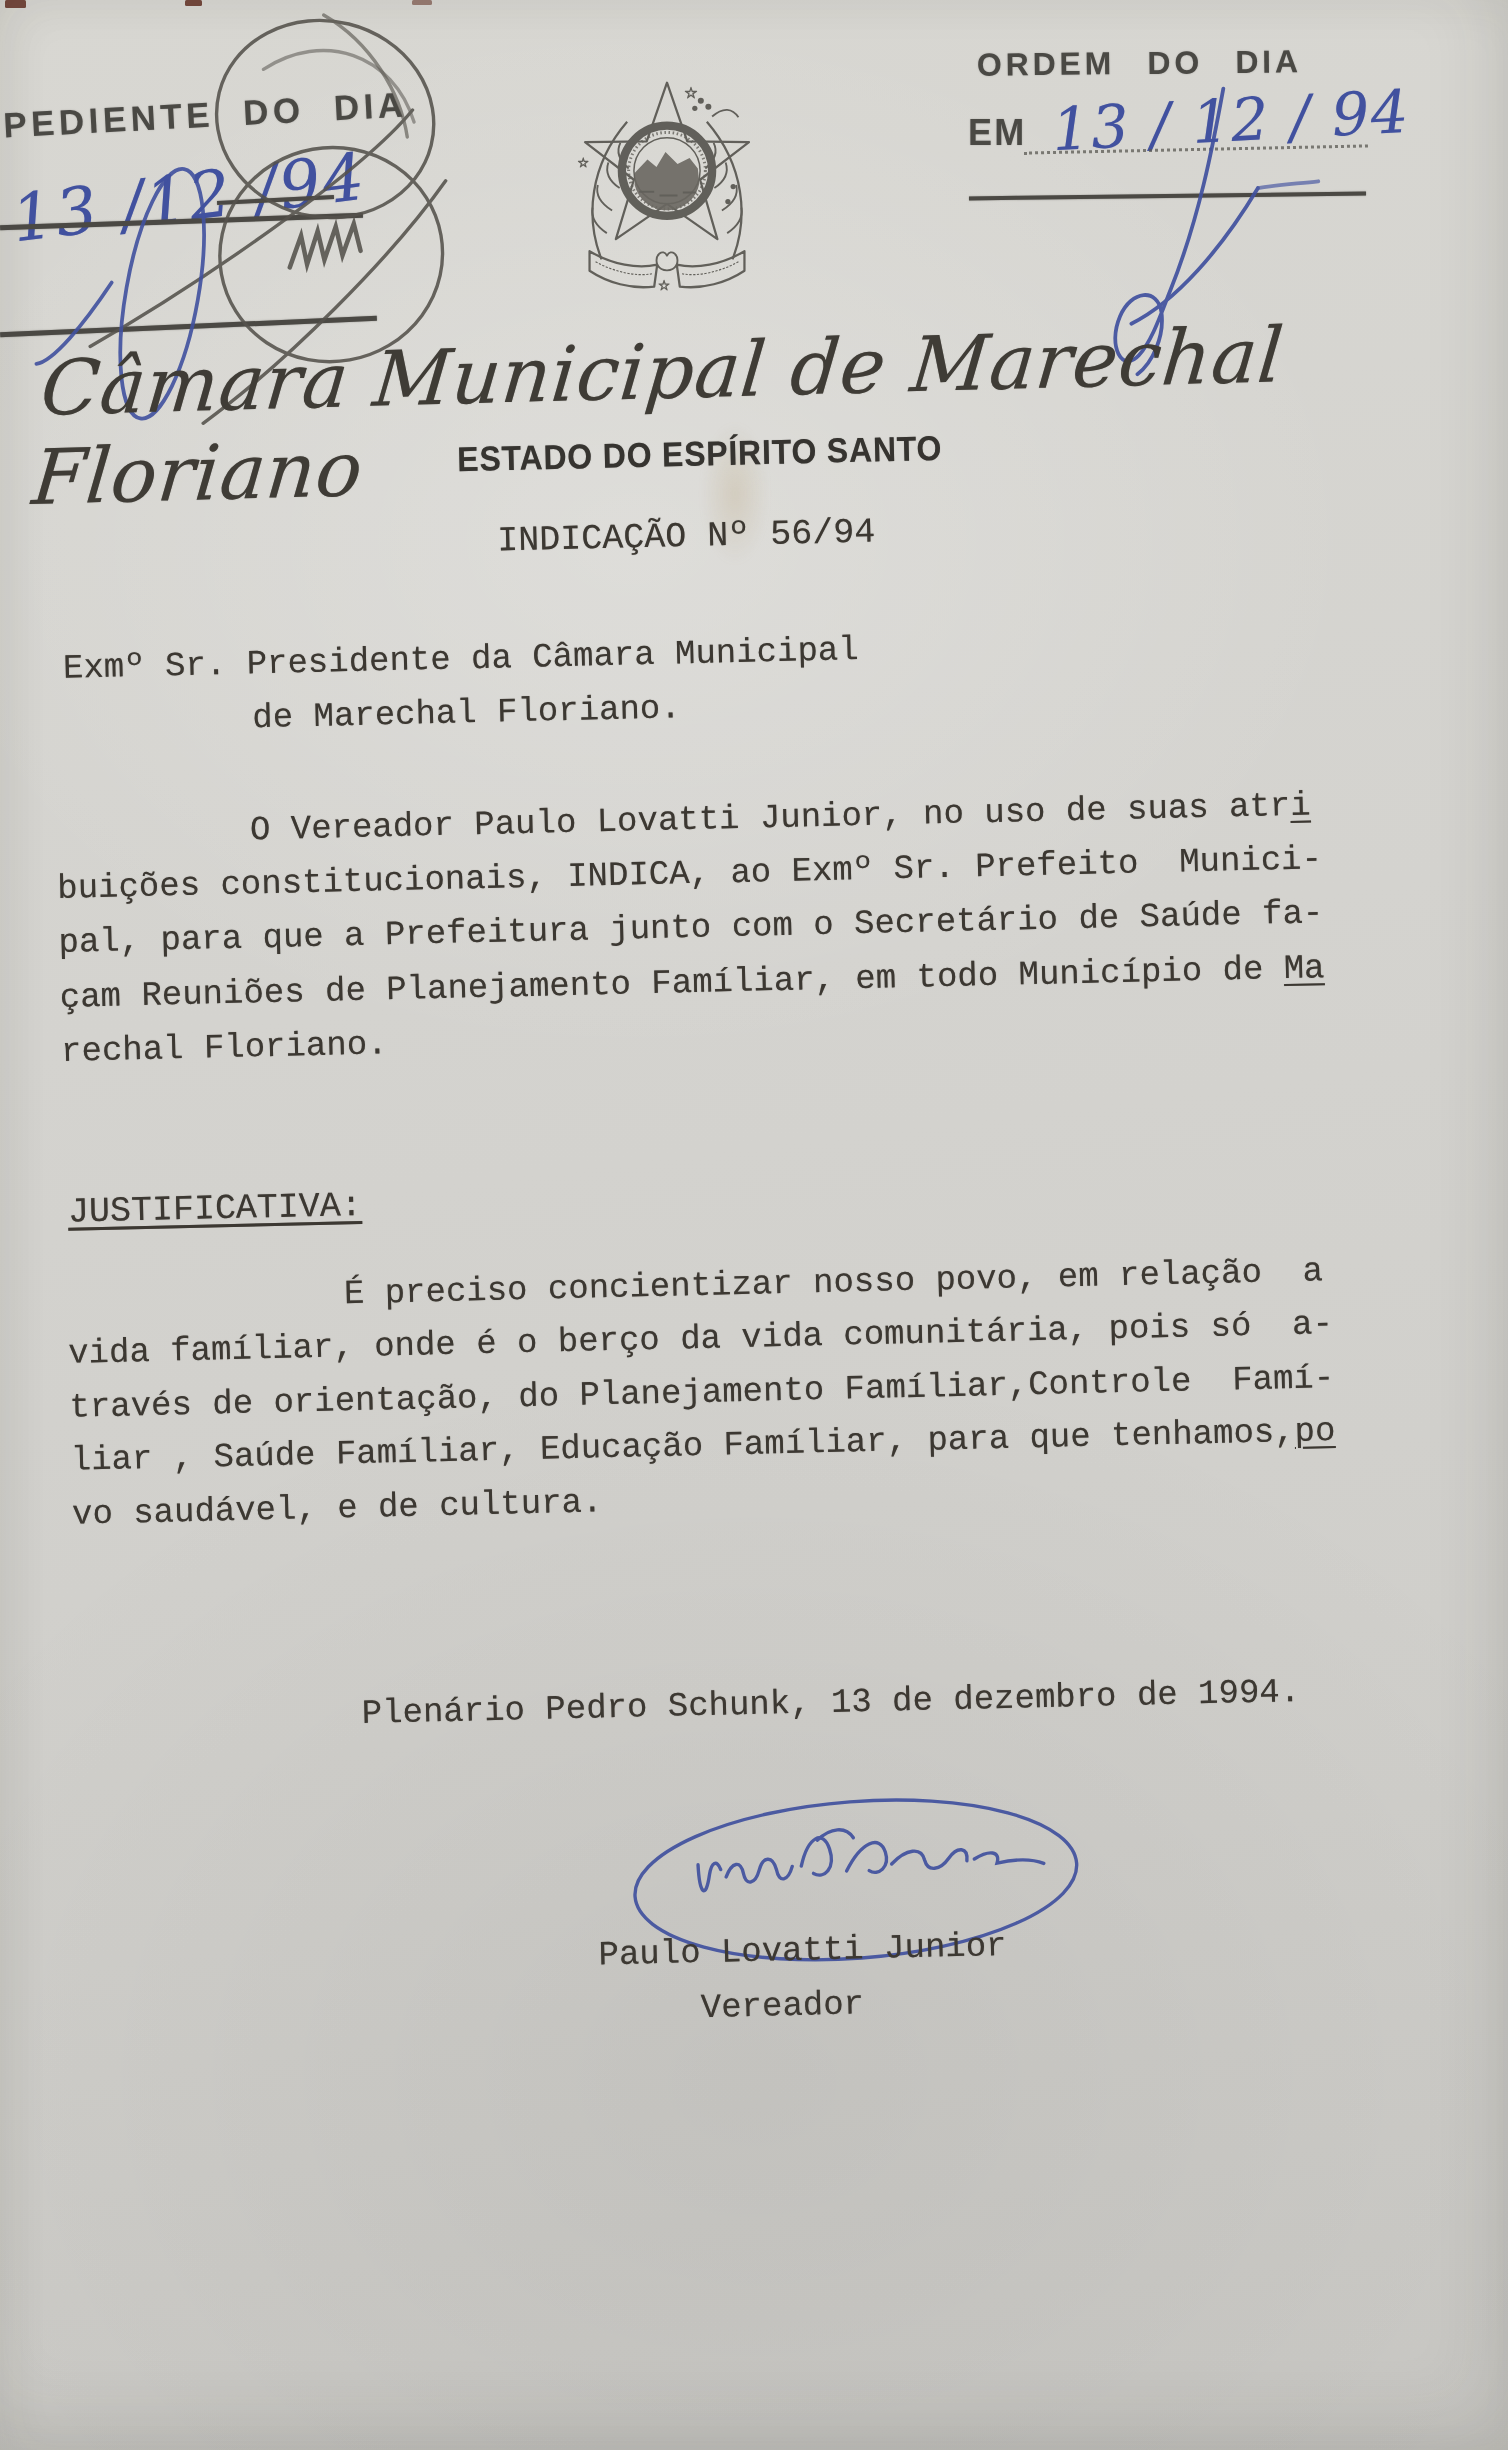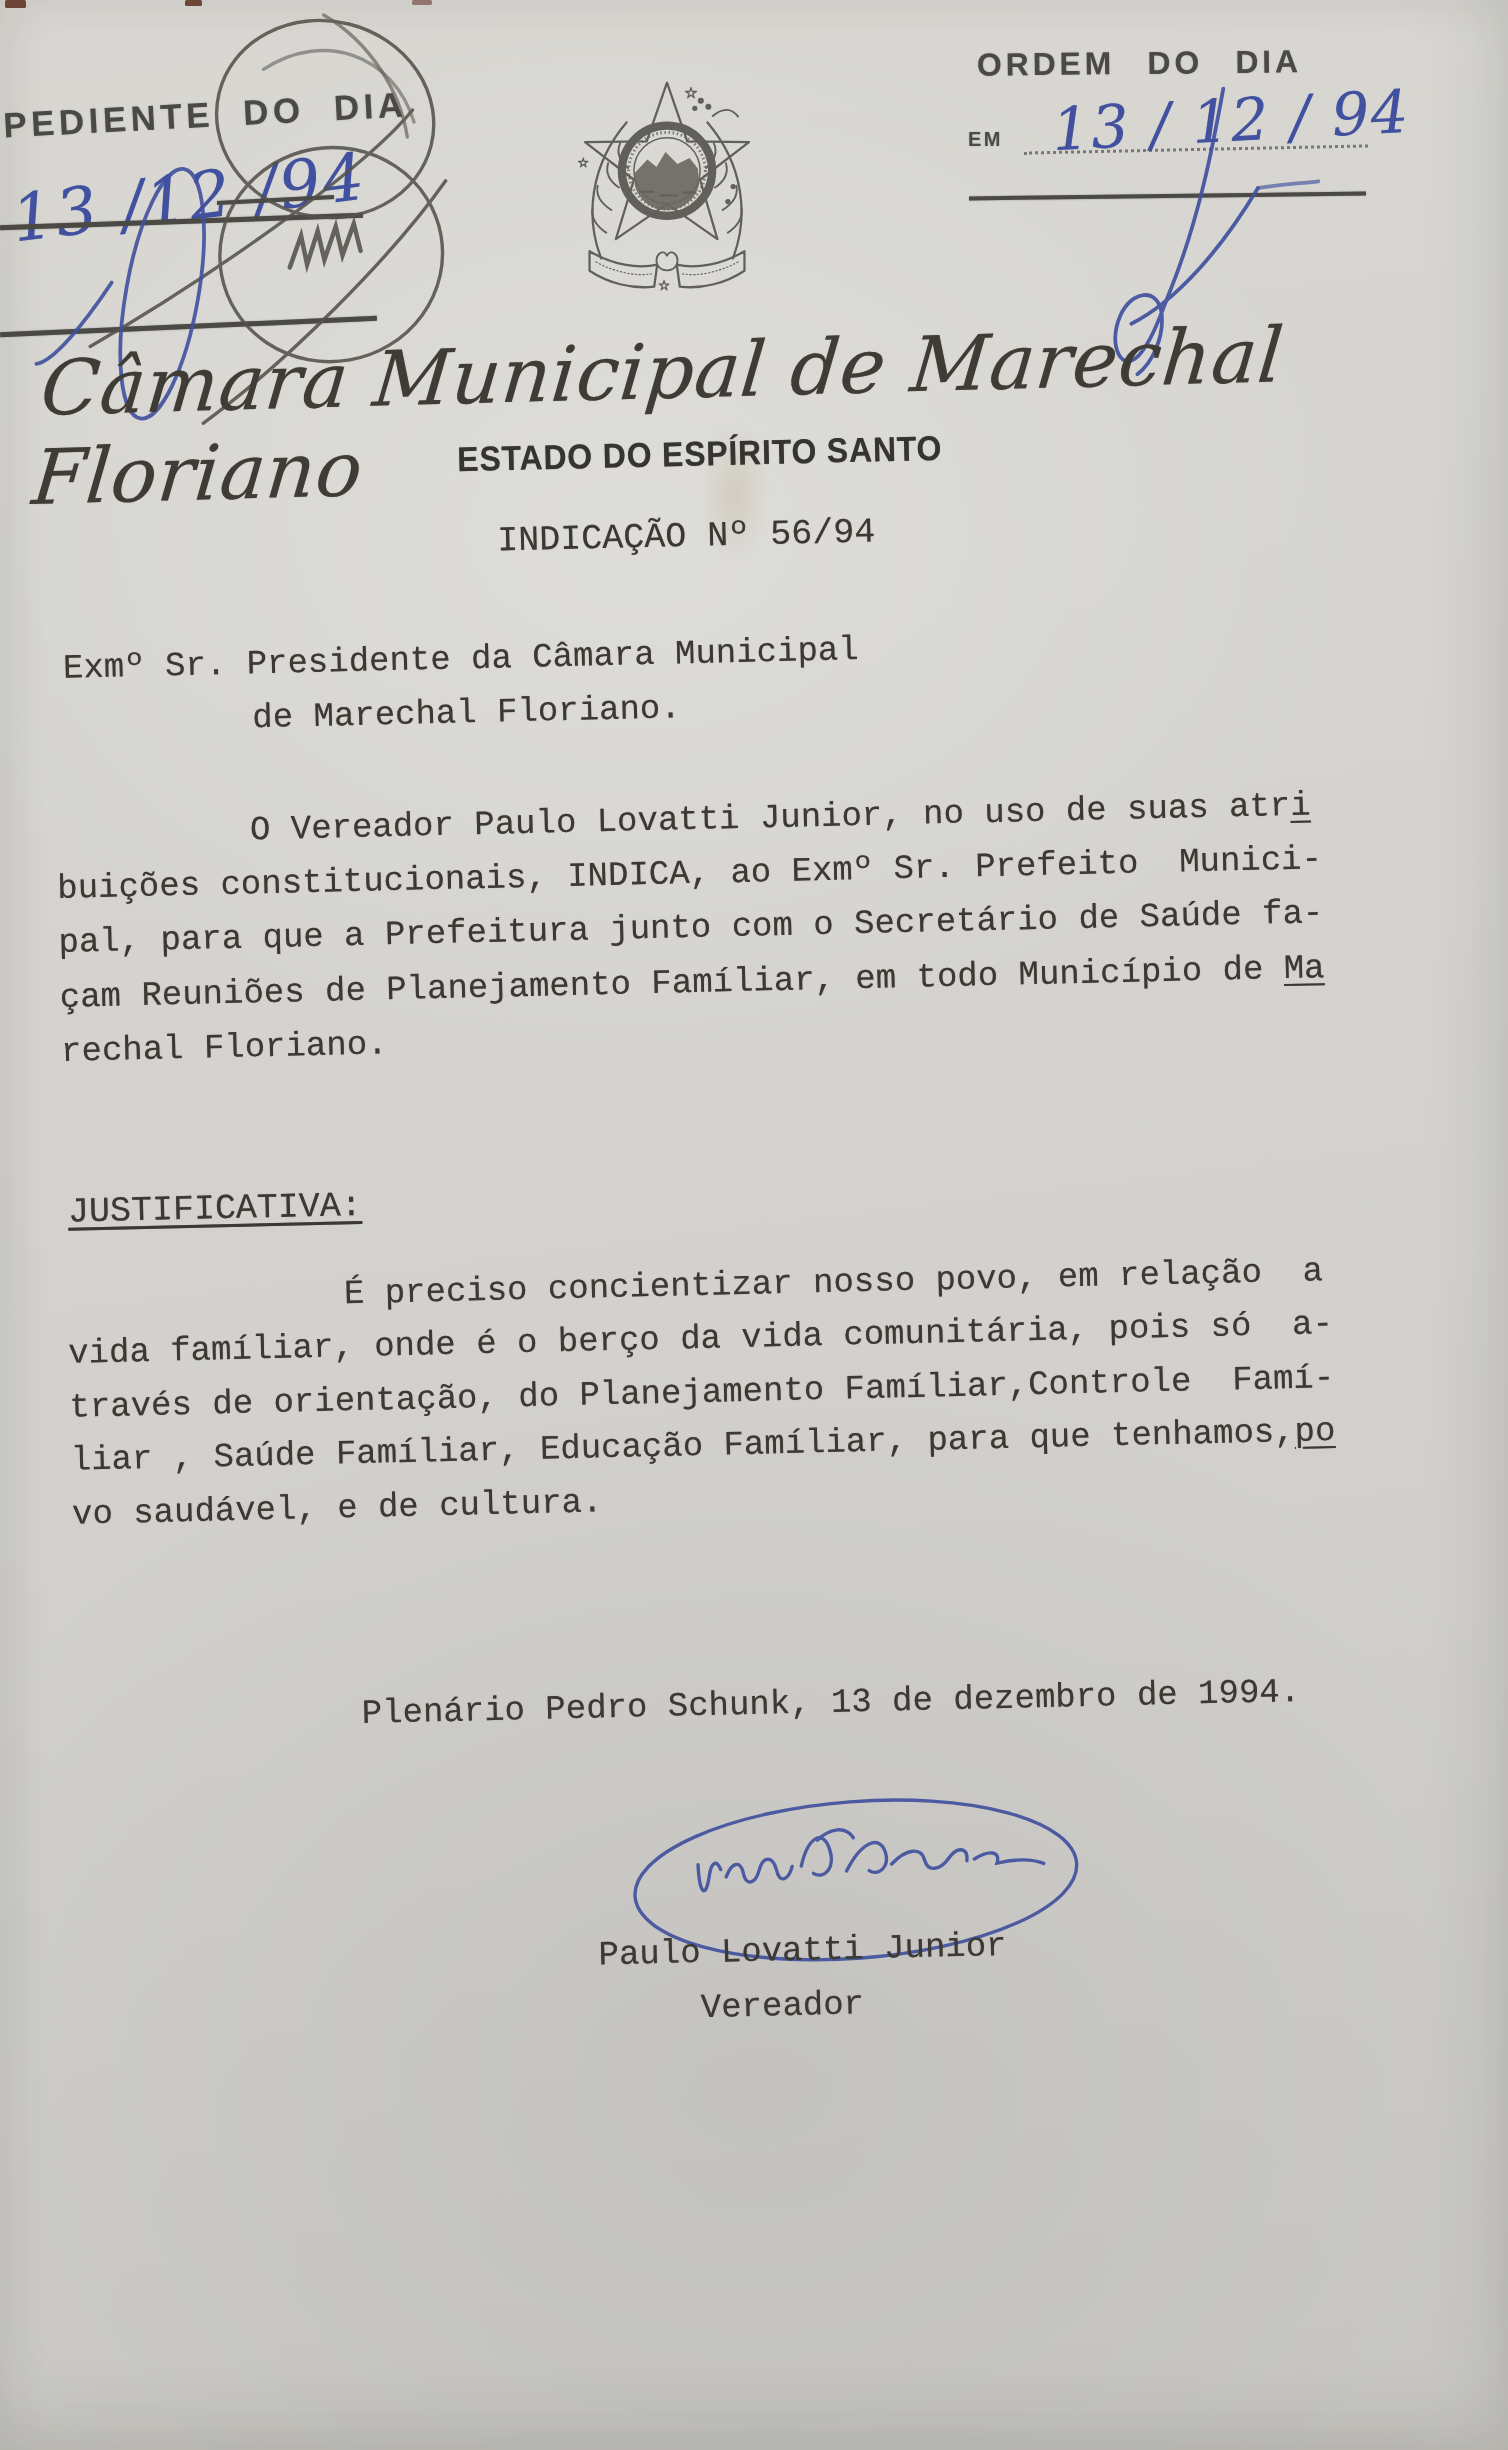--- a/index.html
+++ b/index.html
@@ -63,21 +63,21 @@
     <path d="M 285,355 l 15,-42 l 8,38 l 14,-44 l 9,38 l 15,-44 l 9,38 l 15,-42 l 9,36" stroke-width="6"></path>
     <path d="M 330,20 C 392,56 432,122 441,182" opacity=".7"></path>
   </svg>
 
   <svg class="abs" style="left:0;top:113px" width="362" height="354" viewBox="0 0 480 470" fill="none" stroke="#41519f" stroke-width="5" stroke-linecap="round" opacity=".9">
     <ellipse cx="215" cy="240" rx="48" ry="168" transform="rotate(10 215 240)"></ellipse>
     <path d="M 148,225 C 110,282 70,330 48,333"></path>
   </svg>
 
   <div class="abs stamp" style="left:977px;top:45px;font-size:32px;letter-spacing:3.8px;word-spacing:19.6px;transform:rotate(-.6deg)">ORDEM  DO  DIA</div>
-  <div class="abs stamp" style="left:968px;top:128px;font-size:20px;letter-spacing:2.3px">EM</div>
+  <div class="abs stamp" style="left:968px;top:112px;font-size:36px;letter-spacing:2.3px">EM</div>
   <div class="abs hand" style="left:1052px;top:86px;font-size:59px;letter-spacing:1.5px;transform:rotate(-3deg)">13 / 12 / 94</div>
   <div class="abs dotline" style="left:1024px;top:148px;width:344px;transform:rotate(-1.2deg)"></div>
   <div class="abs inkline" style="left:969px;top:194px;width:397px;height:3.8px;transform:rotate(-.7deg)"></div>
 
   <svg class="abs" style="left:1086px;top:75px" width="249" height="309" viewBox="0 0 330 410" fill="none" stroke="#41519f" stroke-width="5" stroke-linecap="round" opacity=".92">
     <path d="M 182,18 C 168,95 150,190 112,285 C 100,315 88,352 70,372 C 48,396 28,360 45,320 C 60,285 95,282 100,315 C 104,347 88,382 68,397"></path>
     <path d="M 60,330 C 120,300 180,230 228,150"></path>
     <path d="M 228,150 C 252,146 282,144 308,141" opacity=".7"></path>
   </svg>
 

